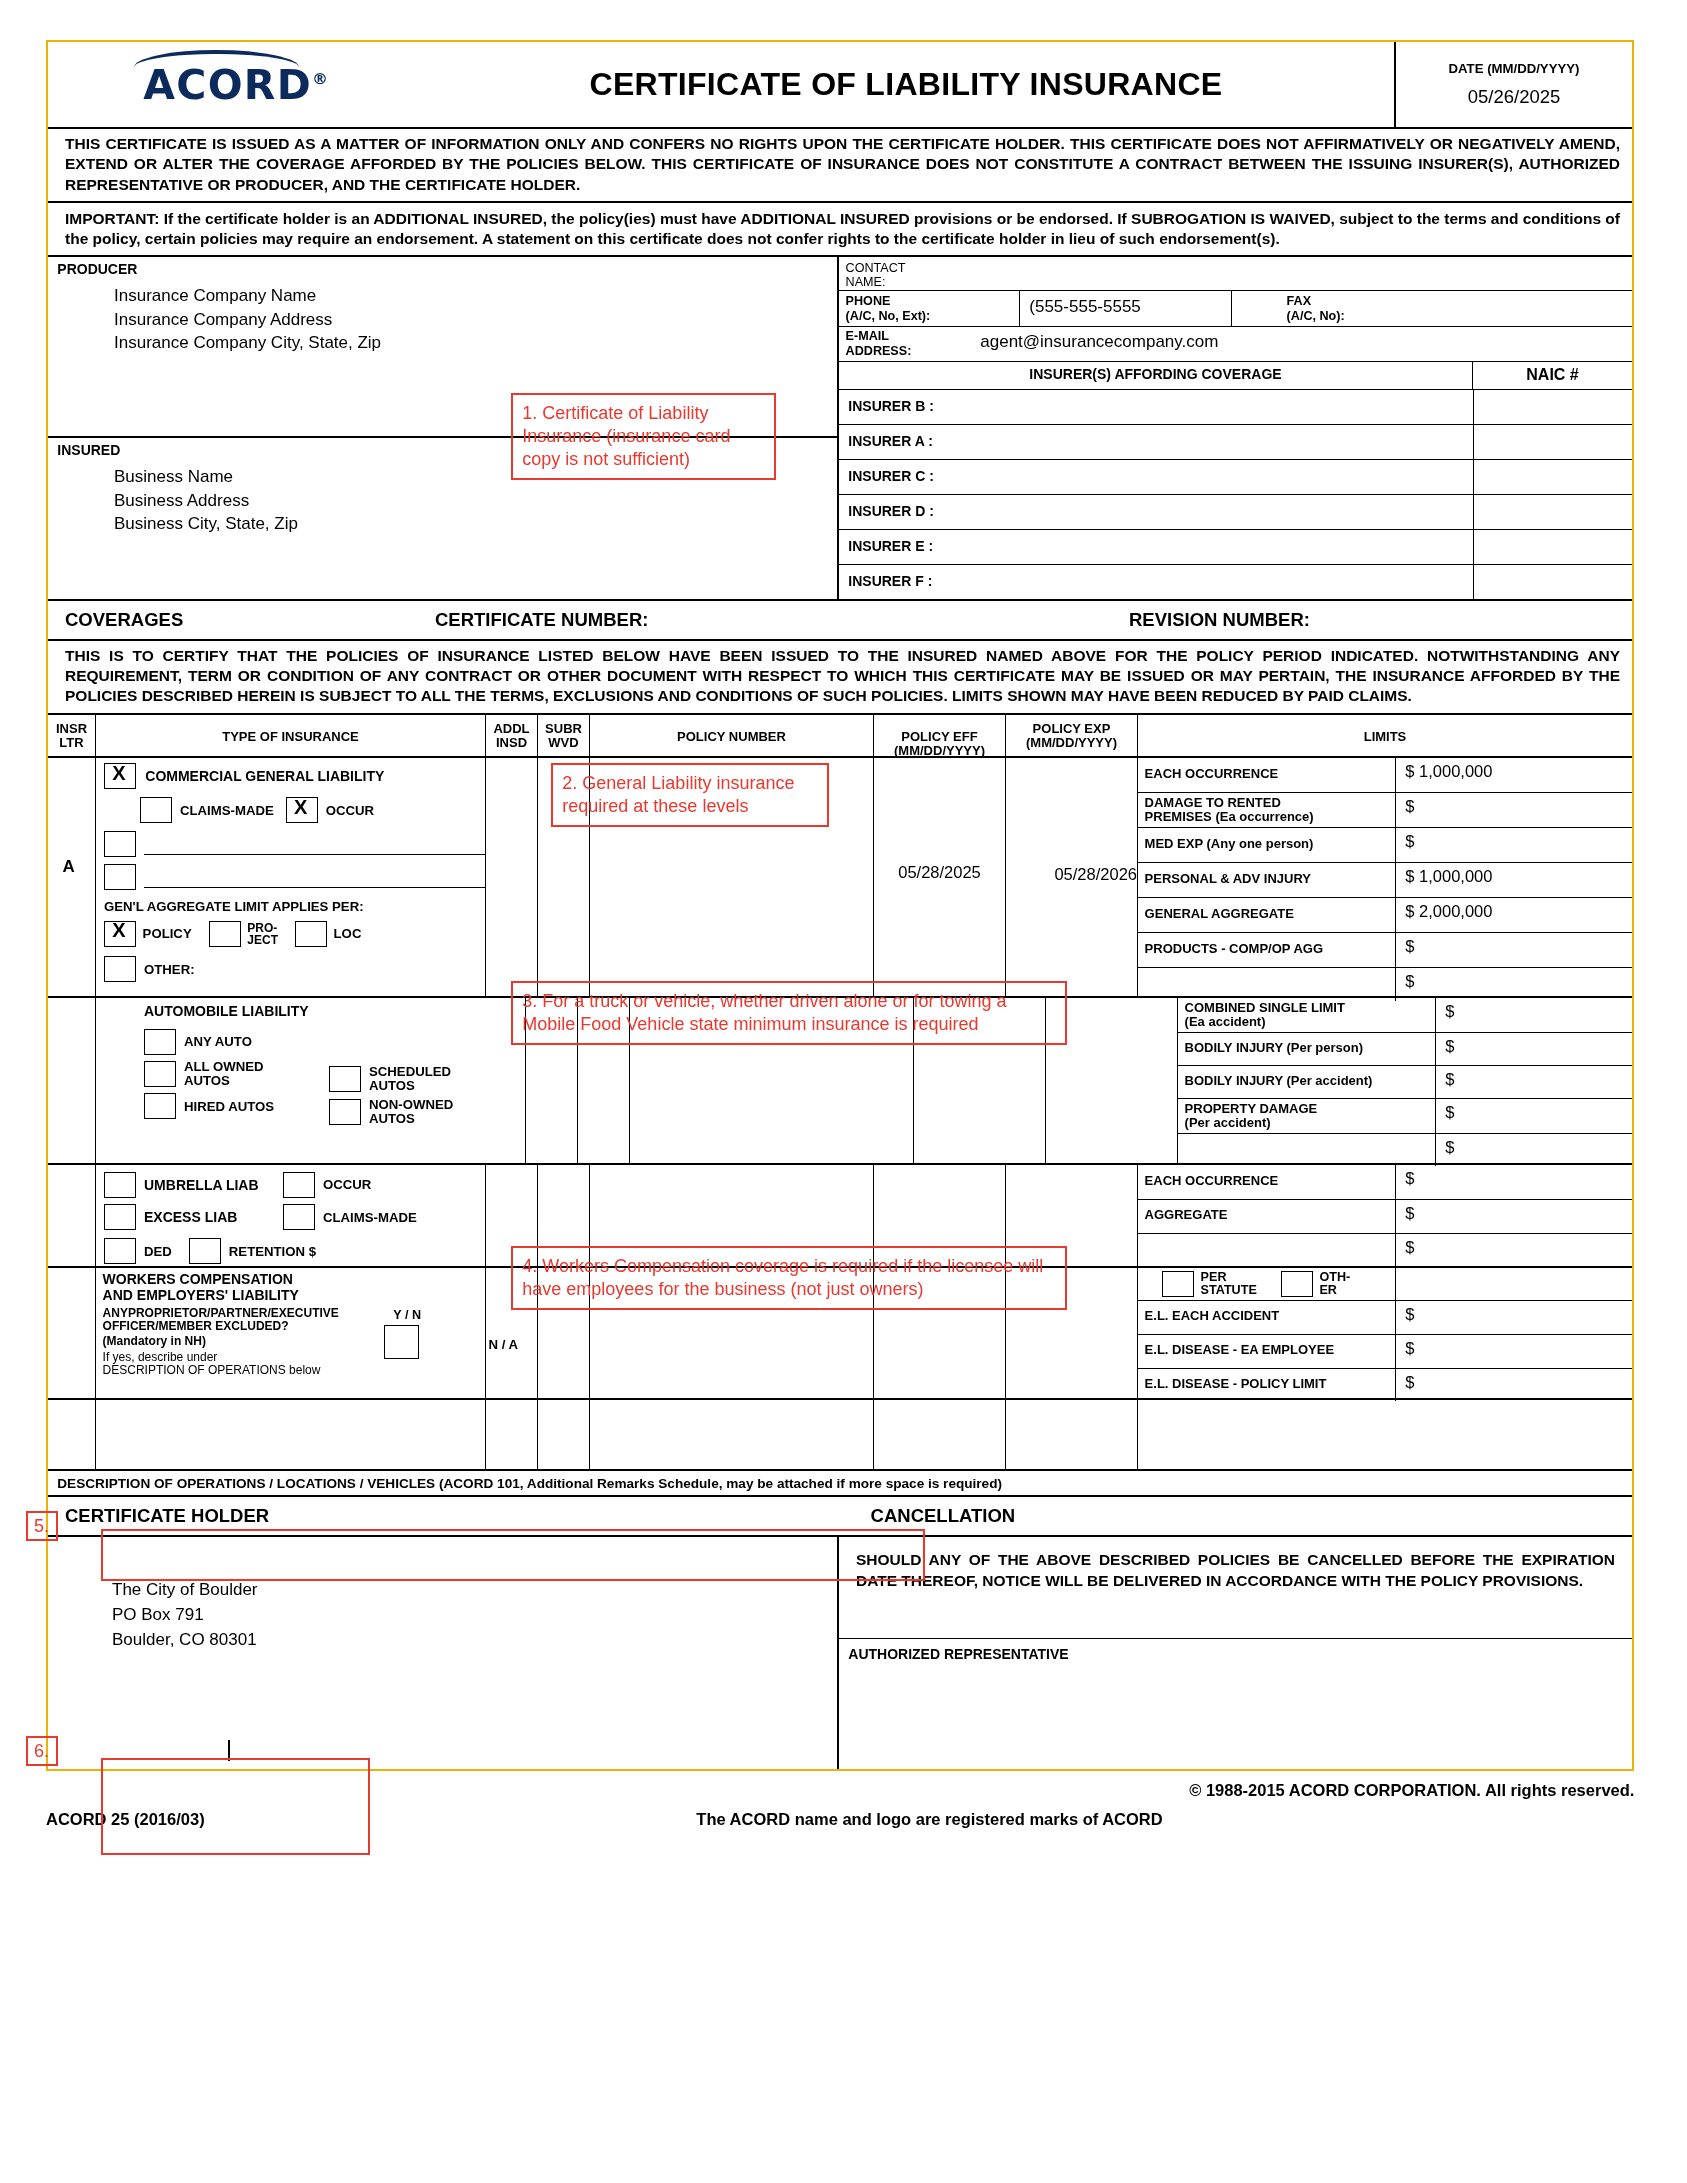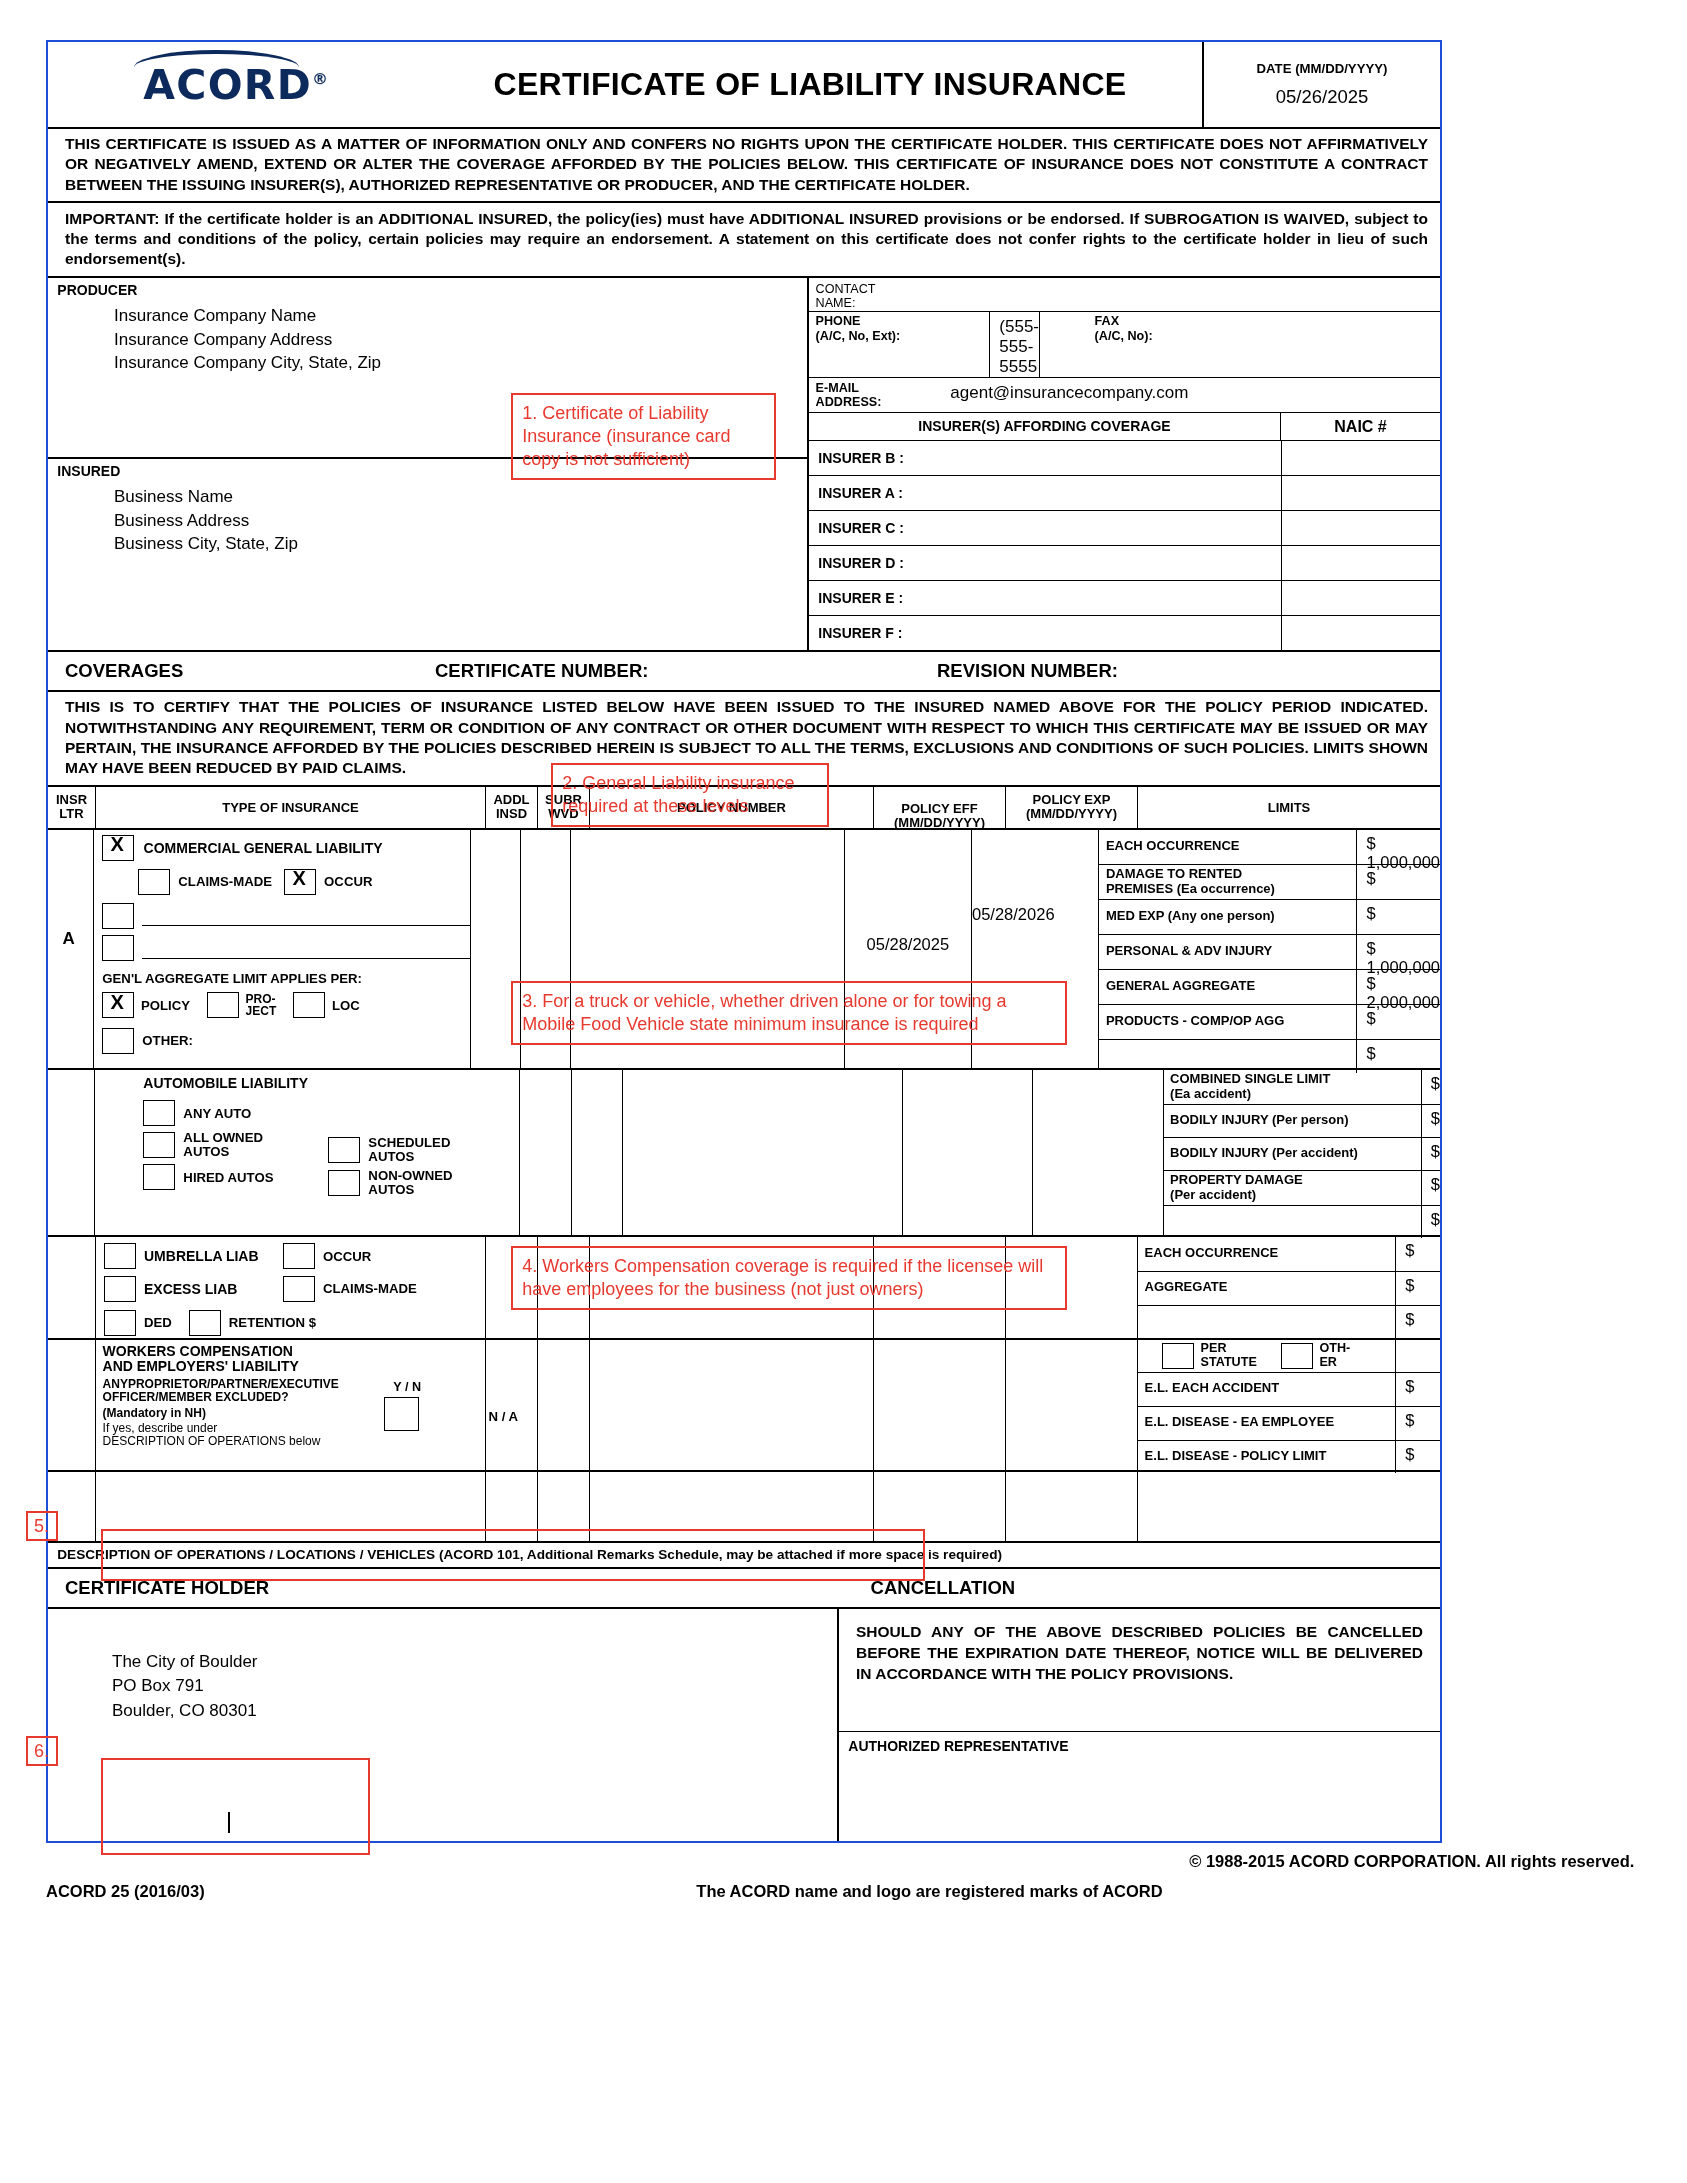--- a/index.html
+++ b/index.html
@@ -1,21 +1,21 @@
 <!DOCTYPE html>
 <html style="font-size:10.6px"><head>
 <meta charset="utf-8">
 <style>
   html, body { margin:0; padding:0; background:#ffffff; }
   body { font-family:"Liberation Sans", sans-serif; color:#000; }
   .page {
     width:1687px; height:2183px; position:relative; background:#fff;
     box-sizing:border-box; padding:40px 46px 26.5px 46px;
   }
-  .form { border:2px solid #1d4ed8; width:1396px; box-sizing:border-box; position:relative; }
+  .form { border:2px solid #eab308; width:1588px; box-sizing:border-box; position:relative; }
   .row { display:flex; }
   .cell { box-sizing:border-box; position:relative; }
   .bt { border-top:2px solid #000; }
   .bl { border-left:2px solid #000; }
   .br { border-right:2px solid #000; }
   .tbt { border-top:1px solid #000; }
   .tbb { border-bottom:1px solid #000; }
   .tbl { border-left:1px solid #000; }
   .tbr { border-right:1px solid #000; }
 
@@ -260,21 +260,21 @@
         </div>
         <div style="display:flex; align-items:center; margin-top:9.3px;">
           <span class="chk"></span>
           <span class="ins-sub" style="margin-left:8px;">OTHER:</span>
         </div>
       </div>
       <div class="cell col-addl tbr"></div>
       <div class="cell col-subr tbr"></div>
       <div class="cell col-pol tbr"></div>
       <div class="cell col-eff tbr" style="text-align:center; font-size:16.5px; padding-top:105px;">05/28/2025</div>
-      <div class="cell col-exp tbr" style="text-align:left; font-size:16.5px; padding-top:75px;">05/28/2026</div>
+      <div class="cell col-exp tbr" style="text-align:right; font-size:16.5px; padding-top:107px;">05/28/2026</div>
       <div class="cell col-lim">
         <div class="lim-row tbb" style="height:34px;">
             <div class="limit-lbl tbr" style="padding-top:9.3px;">EACH OCCURRENCE</div>
             <div class="limit-val">$  1,000,000</div>
           </div>
         <div class="lim-row tbb" style="height:34px;">
             <div class="limit-lbl tbr" style="white-space:pre-line;">DAMAGE TO RENTED
 PREMISES (Ea occurrence)</div>
             <div class="limit-val">$</div>
           </div>

